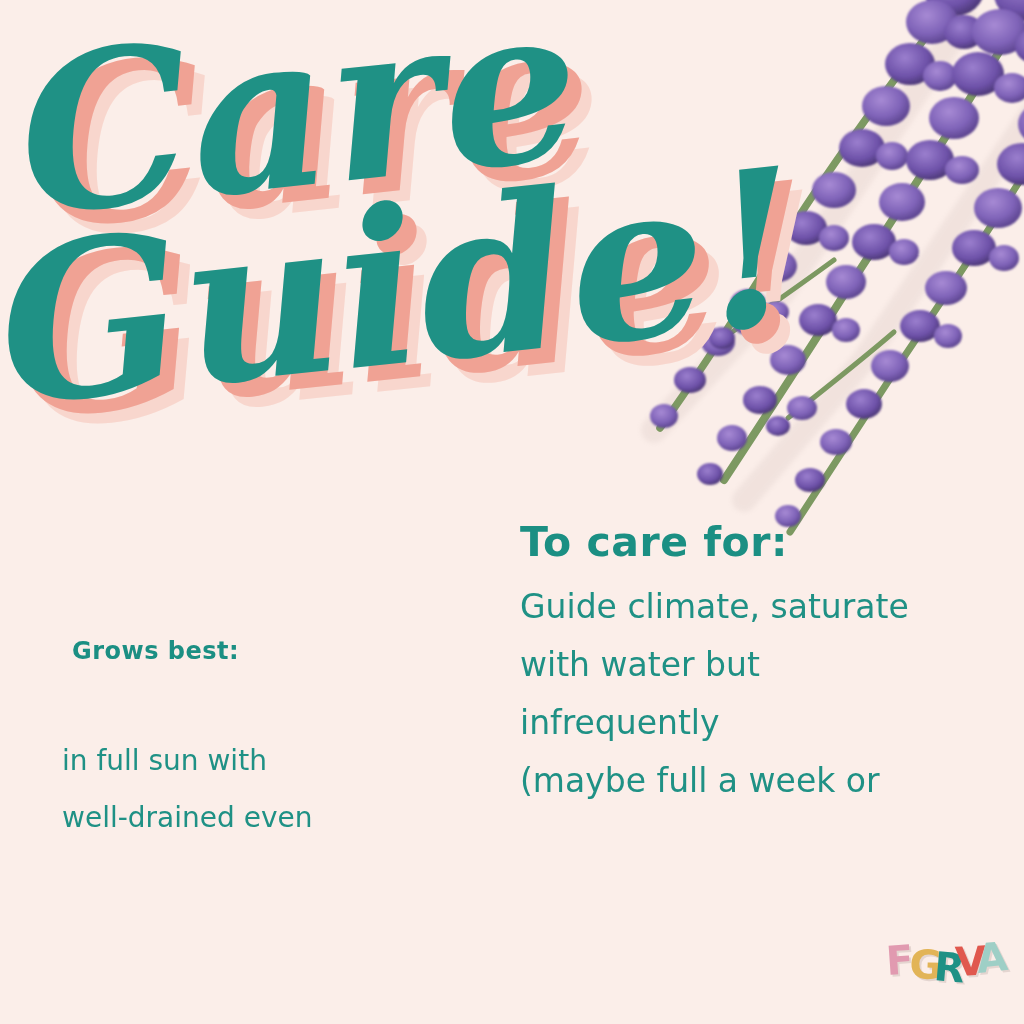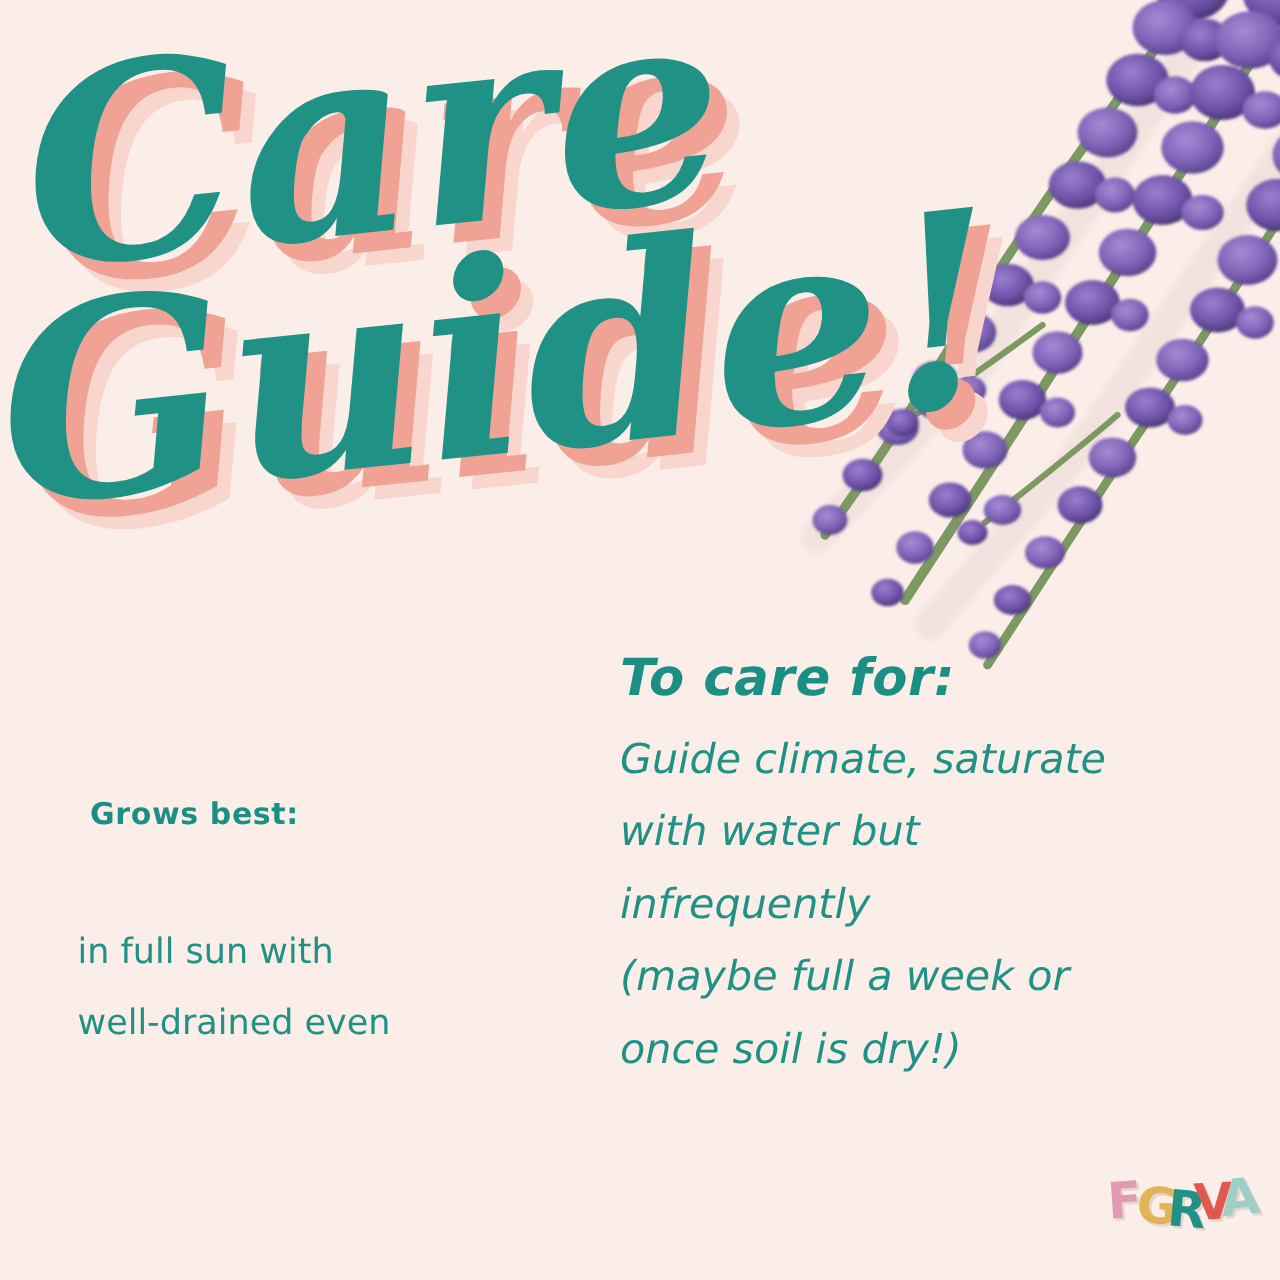--- a/index.html
+++ b/index.html
@@ -49,24 +49,23 @@
   .col {
     position: absolute;
     color: #1f9185;
   }
   .col-left {
     left: 58px;
     top: 628px;
     width: 400px;
   }
   .col-right {
-    left: 496px;
+    left: 520px;
     top: 518px;
     width: 500px;
-    font-style: italic;
   }
 
   .heading {
     font-family: "DejaVu Sans", sans-serif;
     font-weight: bold;
     color: #1b8f83;
     letter-spacing: 0.5px;
   }
   .col-left .heading {
     font-size: 24px;
@@ -249,21 +248,20 @@
     <div class="body-line">in full sun with</div>
     <div class="body-line">well-drained even</div>
   </div>
 
   <div class="col col-right">
     <div class="heading">To care for:</div>
     <div class="body-line">Guide climate, saturate</div>
     <div class="body-line">with water but</div>
     <div class="body-line">infrequently</div>
     <div class="body-line">(maybe full a week or</div>
-    <div class="body-line">once soil is dry!)</div>
   </div>
 
   <div class="logo">
     <svg viewBox="0 0 116 58" xmlns="http://www.w3.org/2000/svg">
       <g font-family="DejaVu Sans, sans-serif" font-weight="bold" font-size="40">
 
         <g fill="#c9b8b4" opacity="0.45">
           <text x="3" y="43" transform="rotate(-4 3 43)">F</text>
           <text x="25" y="46" transform="rotate(2 25 46)">G</text>
           <text x="49" y="48" transform="rotate(5 49 48)">R</text>

